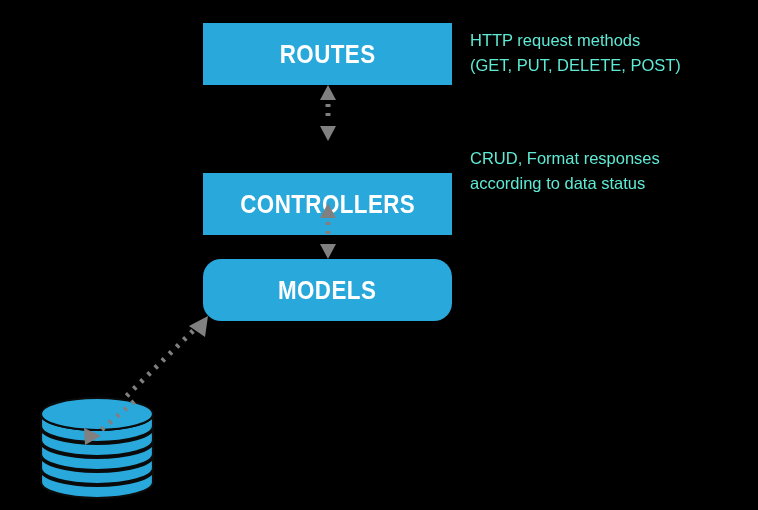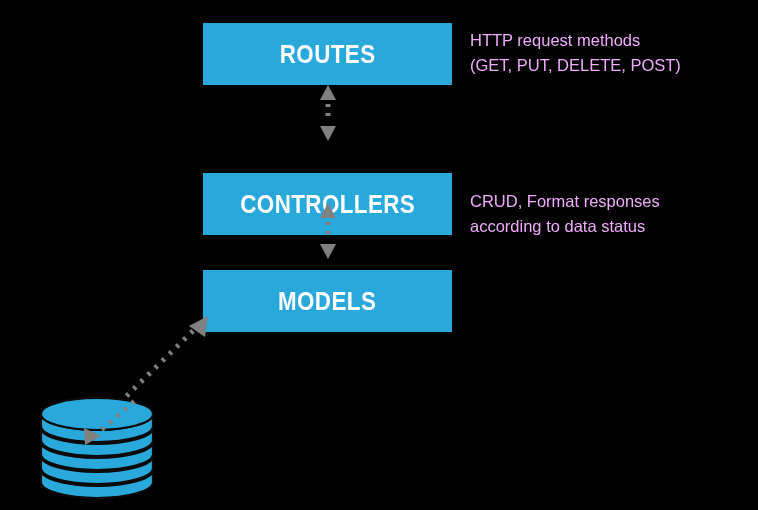--- a/index.html
+++ b/index.html
@@ -34,34 +34,34 @@
     font-weight: bold;
     font-size: 26px;
     letter-spacing: 0.5px;
     transform: scaleX(0.86);
     transform-origin: center;
     white-space: nowrap;
     line-height: 1;
   }
   #box-routes      { top: 23px; }
   #box-controllers { top: 141px; margin-top: 32px; }
-  #box-models      { top: 270px; }
+  #box-models      { top: 259px; border-radius: 18px; }
 
   
   .desc {
     position: absolute;
     left: 470px;
     width: 286px;
-    color: #f0abfc;
+    color: #5eead4;
     font-size: 16.5px;
     line-height: 25px;
     white-space: pre-line;
   }
   #desc-routes      { top: 28px; }
-  #desc-controllers { top: 146px; margin-top: 43px; }
+  #desc-controllers { top: 146px; }
   #desc-models      { top: 275px; }
 
   
   .connector {
     position: absolute;
     left: 310px;
     width: 36px;
     height: 58px;
   }
   #connector-routes-controllers { top: 84px; }

